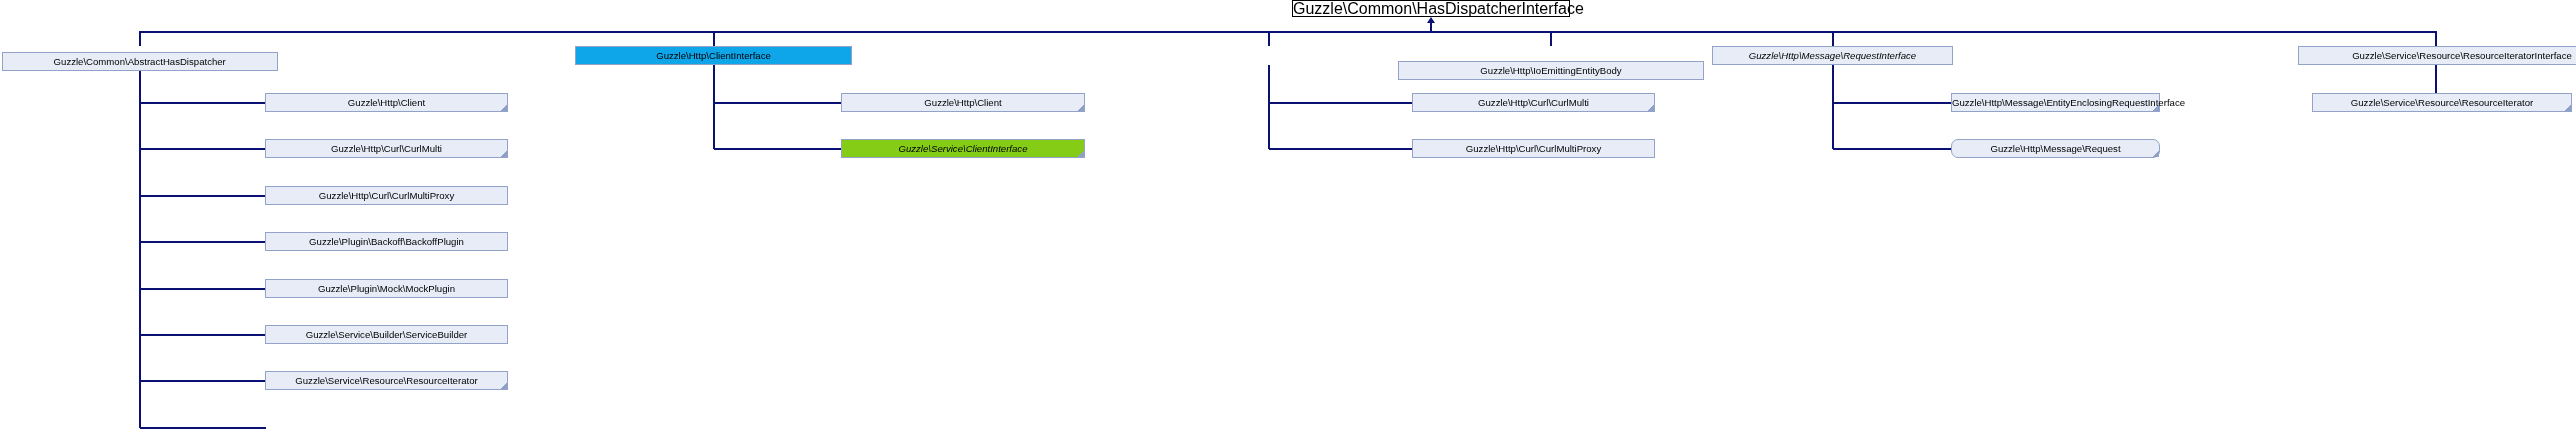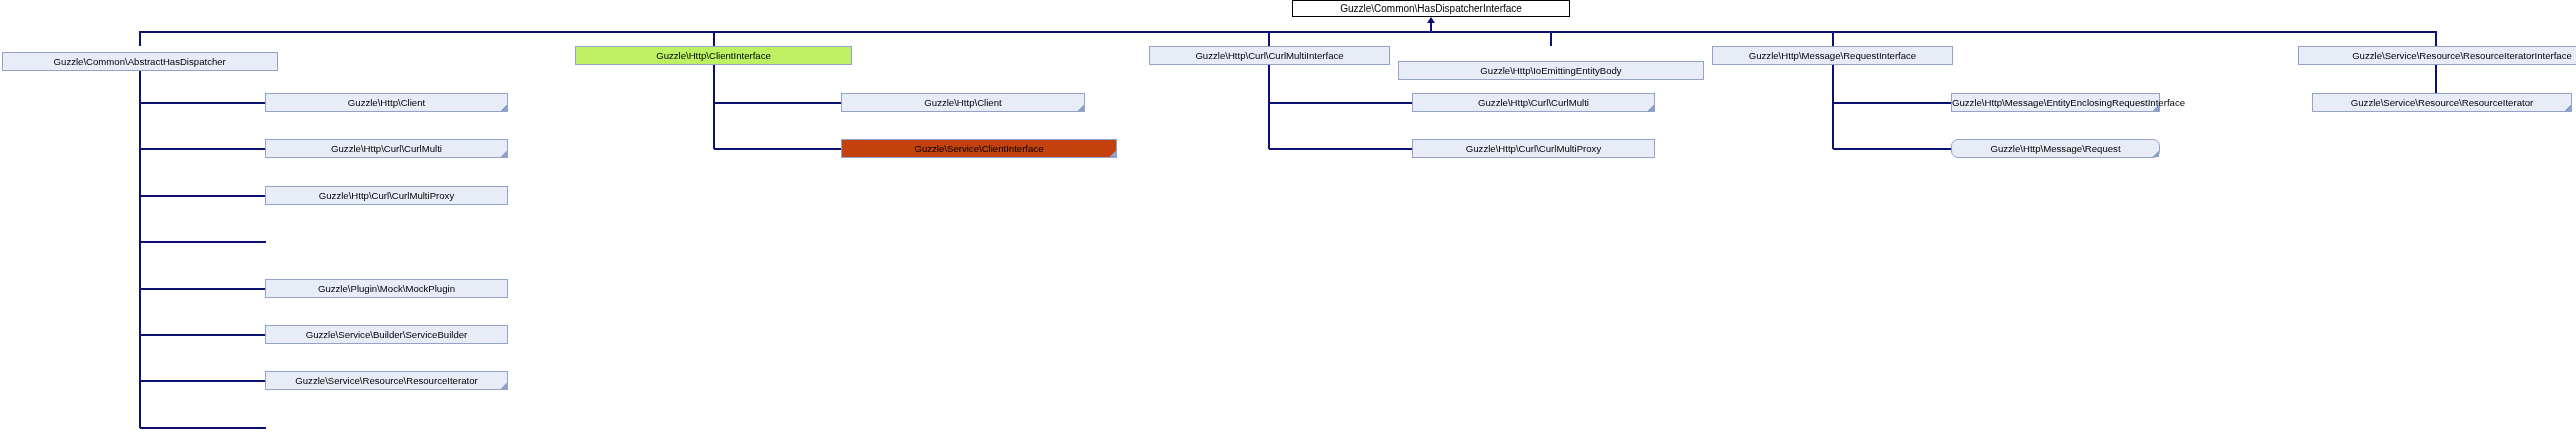--- a/index.html
+++ b/index.html
@@ -17,21 +17,21 @@
     background:#e7ecf7;
     color:#000;
     font-size:9.6px;
     text-align:center;
     white-space:nowrap;
     cursor:pointer;
   }
   .node.root{
     border:0.8px solid #000000;
     background:#ffffff;
-    font-size:10px;
+    font-size:16px;
     cursor:default;
   }
   .edge{position:absolute;background:#0a1172;}
   .arrowhead{
     position:absolute;width:0;height:0;
     border-left:4.2px solid transparent;
     border-right:4.2px solid transparent;
     border-bottom:6.7px solid #0a1172;
   }
   .fold{
@@ -67,32 +67,32 @@
     <div class="edge" style="left: 714px; top: 148px; width: 128px; height: 1.7px; background: rgb(10, 17, 114);"></div>
     <div class="edge" style="left: 1268px; top: 65px; width: 1.7px; height: 84px; background: rgb(10, 17, 114);"></div>
     <div class="edge" style="left: 1269px; top: 102px; width: 143px; height: 1.7px; background: rgb(10, 17, 114);"></div>
     <div class="edge" style="left: 1269px; top: 148px; width: 143px; height: 1.7px; background: rgb(10, 17, 114);"></div>
     <div class="edge" style="left: 1832px; top: 65px; width: 1.7px; height: 84px; background: rgb(10, 17, 114);"></div>
     <div class="edge" style="left: 1833px; top: 102px; width: 118px; height: 1.7px; background: rgb(10, 17, 114);"></div>
     <div class="edge" style="left: 1833px; top: 148px; width: 118px; height: 1.7px; background: rgb(10, 17, 114);"></div>
     <div class="edge" style="left: 2435px; top: 65px; width: 1.7px; height: 28px; background: rgb(10, 17, 114);"></div>
     <div class="node root" style="left: 1292px; top: 0px; width: 278px; height: 16.7px; line-height: 15px; background: rgb(255, 255, 255); border-color: rgb(0, 0, 0); color: rgb(0, 0, 0);"><span>Guzzle\Common\HasDispatcherInterface</span></div>
     <div class="node" style="left: 1.7px; top: 52px; width: 276px; height: 19px; line-height: 17.6px; background: rgb(231, 236, 247); border-color: rgb(147, 162, 201); color: rgb(0, 0, 0);"><span>Guzzle\Common\AbstractHasDispatcher</span></div>
-    <div class="node" style="left: 575px; top: 46px; width: 277px; height: 19px; line-height: 17.6px; background: #bef264; border-color: rgb(147, 162, 201); color: rgb(0, 0, 0);"><span>Guzzle\Http\ClientInterface</span></div>
-    <div class="node" style="left: 1149px; top: 46px; width: 241px; height: 19px; line-height: 17.6px; background: rgb(231, 236, 247); border-color: rgb(147, 162, 201); color: rgb(0, 0, 0);"><span>Guzzle\Http\Curl\CurlMultiInterface</span></div>
+    <div class="node" style="left: 575px; top: 46px; width: 277px; height: 19px; line-height: 17.6px; background: #0ea5e9; border-color: rgb(147, 162, 201); color: rgb(0, 0, 0);"><span>Guzzle\Http\ClientInterface</span></div>
     <div class="node" style="left: 1398px; top: 46px; width: 306px; height: 19px; line-height: 17.6px; background: rgb(231, 236, 247); border-color: rgb(147, 162, 201); color: rgb(0, 0, 0); margin-top: 15px;"><span>Guzzle\Http\IoEmittingEntityBody</span></div>
-    <div class="node" style="left: 1712px; top: 46px; width: 241px; height: 19px; line-height: 17.6px; background: rgb(231, 236, 247); border-color: rgb(147, 162, 201); color: rgb(0, 0, 0);"><span>Guzzle\Http\Message\RequestInterface</span></div>
+    <div class="node" style="left: 1712px; top: 46px; width: 241px; height: 19px; line-height: 17.6px; background: rgb(231, 236, 247); border-color: rgb(147, 162, 201); color: rgb(0, 0, 0); font-style: italic;"><span>Guzzle\Http\Message\RequestInterface</span></div>
     <div class="node" style="left: 2298px; top: 46px; width: 328px; height: 19px; line-height: 17.6px; background: rgb(231, 236, 247); border-color: rgb(147, 162, 201); color: rgb(0, 0, 0);"><span>Guzzle\Service\Resource\ResourceIteratorInterface</span></div>
     <div class="node" style="left: 265px; top: 93px; width: 243px; height: 19px; line-height: 17.6px; background: rgb(231, 236, 247); border-color: rgb(147, 162, 201); color: rgb(0, 0, 0);"><span>Guzzle\Http\Client</span><div class="fold"></div></div>
     <div class="node" style="left: 265px; top: 139px; width: 243px; height: 19px; line-height: 17.6px; background: rgb(231, 236, 247); border-color: rgb(147, 162, 201); color: rgb(0, 0, 0);"><span>Guzzle\Http\Curl\CurlMulti</span><div class="fold"></div></div>
     <div class="node" style="left: 265px; top: 186px; width: 243px; height: 19px; line-height: 17.6px; background: rgb(231, 236, 247); border-color: rgb(147, 162, 201); color: rgb(0, 0, 0);"><span>Guzzle\Http\Curl\CurlMultiProxy</span></div>
+    <div class="node" style="left: 265px; top: 232px; width: 243px; height: 19px; line-height: 17.6px; background: rgb(231, 236, 247); border-color: rgb(147, 162, 201); color: rgb(0, 0, 0);"><span>Guzzle\Plugin\Backoff\BackoffPlugin</span></div>
     <div class="node" style="left: 265px; top: 279px; width: 243px; height: 19px; line-height: 17.6px; background: rgb(231, 236, 247); border-color: rgb(147, 162, 201); color: rgb(0, 0, 0);"><span>Guzzle\Plugin\Mock\MockPlugin</span></div>
     <div class="node" style="left: 265px; top: 325px; width: 243px; height: 19px; line-height: 17.6px; background: rgb(231, 236, 247); border-color: rgb(147, 162, 201); color: rgb(0, 0, 0);"><span>Guzzle\Service\Builder\ServiceBuilder</span></div>
     <div class="node" style="left: 265px; top: 371px; width: 243px; height: 19px; line-height: 17.6px; background: rgb(231, 236, 247); border-color: rgb(147, 162, 201); color: rgb(0, 0, 0);"><span>Guzzle\Service\Resource\ResourceIterator</span><div class="fold"></div></div>
     <div class="node" style="left: 841px; top: 93px; width: 244px; height: 19px; line-height: 17.6px; background: rgb(231, 236, 247); border-color: rgb(147, 162, 201); color: rgb(0, 0, 0);"><span>Guzzle\Http\Client</span><div class="fold"></div></div>
-    <div class="node" style="left: 841px; top: 139px; width: 276px; height: 19px; line-height: 17.6px; background: #c2410c; border-color: rgb(147, 162, 201); color: rgb(0, 0, 0);"><span>Guzzle\Service\ClientInterface</span><div class="fold"></div></div>
+    <div class="node" style="left: 841px; top: 139px; width: 244px; height: 19px; line-height: 17.6px; background: #84cc16; border-color: rgb(147, 162, 201); color: rgb(0, 0, 0); font-style: italic;"><span>Guzzle\Service\ClientInterface</span><div class="fold"></div></div>
     <div class="node" style="left: 1412px; top: 93px; width: 243px; height: 19px; line-height: 17.6px; background: rgb(231, 236, 247); border-color: rgb(147, 162, 201); color: rgb(0, 0, 0);"><span>Guzzle\Http\Curl\CurlMulti</span><div class="fold"></div></div>
     <div class="node" style="left: 1412px; top: 139px; width: 243px; height: 19px; line-height: 17.6px; background: rgb(231, 236, 247); border-color: rgb(147, 162, 201); color: rgb(0, 0, 0);"><span>Guzzle\Http\Curl\CurlMultiProxy</span></div>
     <div class="node" style="left: 1951px; top: 93px; width: 209px; height: 19px; line-height: 17.6px; background: rgb(231, 236, 247); border-color: rgb(147, 162, 201); color: rgb(0, 0, 0);"><span>Guzzle\Http\Message\EntityEnclosingRequestInterface</span><div class="fold"></div></div>
     <div class="node" style="left: 1951px; top: 139px; width: 209px; height: 19px; line-height: 17.6px; background: rgb(231, 236, 247); border-color: rgb(147, 162, 201); color: rgb(0, 0, 0); border-radius: 7px;"><span>Guzzle\Http\Message\Request</span><div class="fold"></div></div>
     <div class="node" style="left: 2312px; top: 93px; width: 260px; height: 19px; line-height: 17.6px; background: rgb(231, 236, 247); border-color: rgb(147, 162, 201); color: rgb(0, 0, 0);"><span>Guzzle\Service\Resource\ResourceIterator</span><div class="fold"></div></div>
   </div>
 
 
 </body></html>

